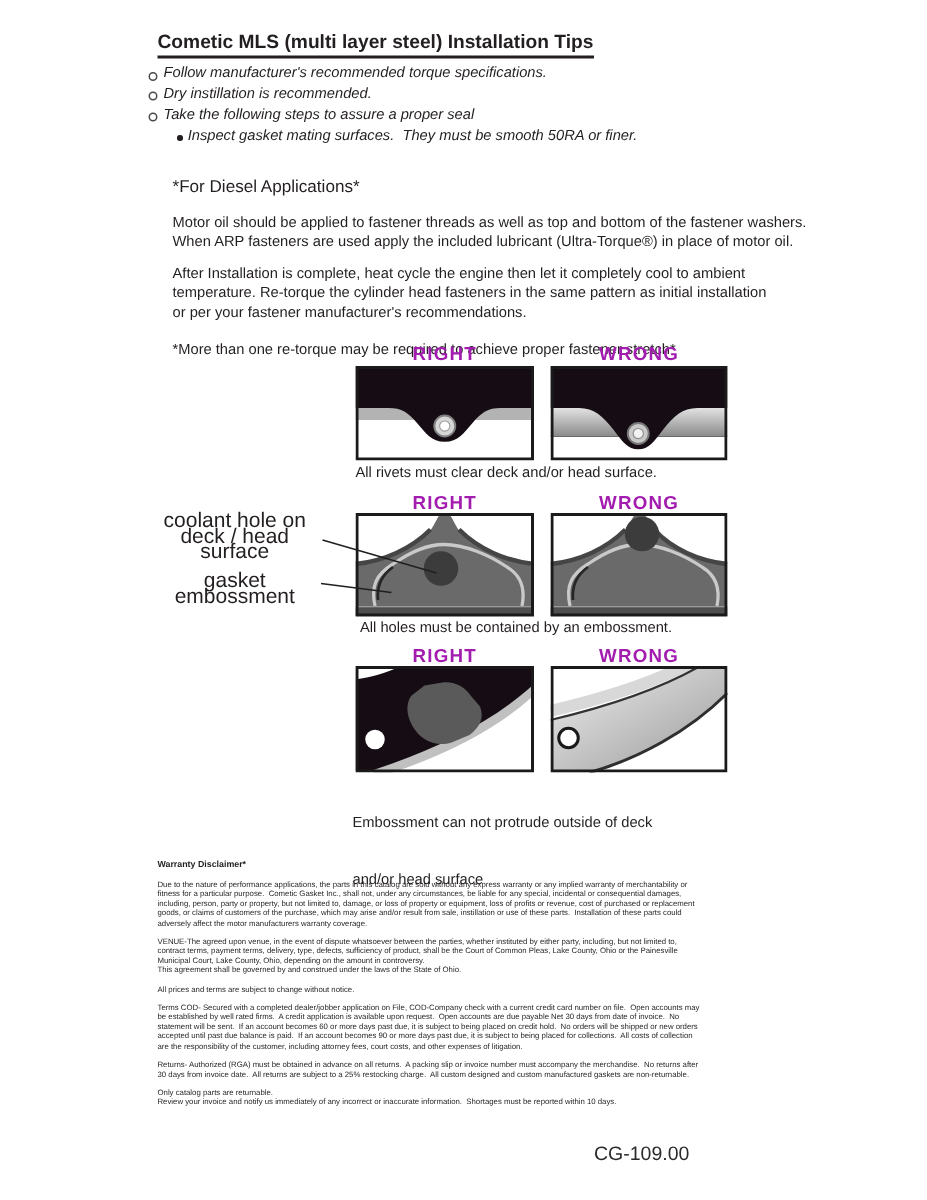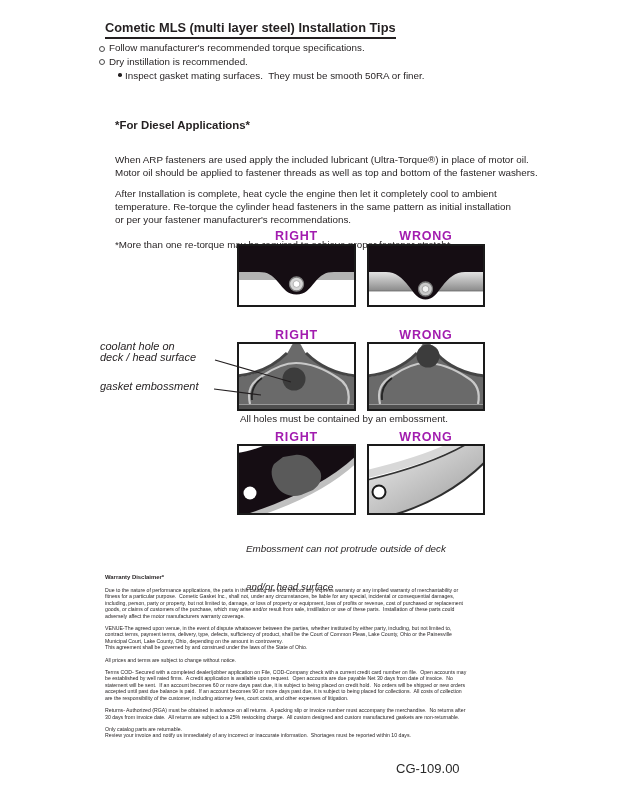--- a/index.html
+++ b/index.html
@@ -9,46 +9,45 @@
   }
   .abs { position:absolute; }
   .pre { white-space:pre; }
 
   .title {
     left:105px; top:20px; font-size:12.8px; font-weight:bold;
     border-bottom:2px solid #231f20; padding-bottom:2px; white-space:pre;
   }
 
   .bullets { left:99px; top:42px; font-size:9.8px; }
-  .bullet-row { display:flex; align-items:flex-start; height:13.8px; }
+  .bullet-row { display:flex; align-items:center; height:13.8px;font-style:italic; }
   .bullet-row.sub { margin-left:19px; }
   .marker-circle {
     width:4px; height:4px; border:1px solid #4a4a4a; border-radius:50%;
     margin:3.5px 4px 0 0; flex:0 0 auto; background:#fff;
   }
   .marker-dot {
     width:3.6px; height:3.6px; background:#231f20; border-radius:50%;
     margin:3.8px 3.5px 0 0; flex:0 0 auto;
   }
 
   .diesel { left:115px; top:119px; font-size:9.8px; line-height:13.2px; }
-  .diesel-heading { font-size:11.4px; font-weight:bold; margin-bottom:21px; white-space:pre; }
+  .diesel-heading { font-size:11.4px; font-weight:normal; margin-bottom:10px; white-space:pre; }
   .diesel-para { margin-bottom:7px; }
 
   .rw-label {
     font-size:12.5px; font-weight:bold; letter-spacing:0.8px;
     text-align:center; color:#a21caf; white-space:pre;
   }
   .diag-box { border:0; display:block; }
   .caption { font-size:9.8px; color:#231f20; white-space:pre; line-height:12.5px; }
 
   .anno {
-    font-size:11px; line-height:10.5px; text-align:left; width:113px;
+    font-size:14px; line-height:10.5px; text-align:center; width:113px;
     color:#231f20;
-    font-style:italic;
   }
   .leader-svg { pointer-events:none; z-index:6; }
 
   .disclaimer { left:105px; top:574px; width:420px; }
   .disc-heading { font-size:5.9px; font-weight:bold; margin-bottom:7px; white-space:pre; }
   .disc-block { margin-bottom:6px; }
   .disc-line { font-size:5.2px; line-height:6.4px; white-space:pre; }
 
   .footer-num { left:396px; top:761px; font-size:13px; color:#2a2a2a; white-space:pre; }
 </style>
@@ -61,31 +60,35 @@
 
   <div class="abs bullets">
     <div class="bullet-row">
       <span class="marker-circle"></span>
       <span class="pre">Follow manufacturer's recommended torque specifications.</span>
     </div>
     <div class="bullet-row">
       <span class="marker-circle"></span>
       <span class="pre">Dry instillation is recommended.</span>
     </div>
+    <div class="bullet-row">
+      <span class="marker-circle"></span>
+      <span class="pre">Take the following steps to assure a proper seal</span>
+    </div>
     <div class="bullet-row sub">
       <span class="marker-dot"></span>
       <span class="pre">Inspect gasket mating surfaces.  They must be smooth 50RA or finer.</span>
     </div>
   </div>
 
   <div class="abs diesel">
     <div class="diesel-heading">*For Diesel Applications*</div>
     <div class="diesel-para">
+      <div class="pre">Motor oil should be applied to fastener threads as well as top and bottom of the fastener washers.</div>
       <div class="pre">When ARP fasteners are used apply the included lubricant (Ultra-Torque®) in place of motor oil.</div>
-      <div class="pre">Motor oil should be applied to fastener threads as well as top and bottom of the fastener washers.</div>
     </div>
     <div class="diesel-para">
       <div class="pre">After Installation is complete, heat cycle the engine then let it completely cool to ambient</div>
       <div class="pre">temperature. Re-torque the cylinder head fasteners in the same pattern as initial installation</div>
       <div class="pre">or per your fastener manufacturer's recommendations.</div>
     </div>
     <div class="diesel-para" style="margin-top:12px;">
       <div class="pre">*More than one re-torque may be required to achieve proper fastener stretch*</div>
     </div>
   </div>
@@ -111,20 +114,21 @@
     </defs>
     <rect x="0" y="0" width="118" height="63" fill="#ffffff"></rect>
     <rect x="0" y="28" width="118" height="19" fill="url(#g1)"></rect>
     <line x1="0" y1="47" x2="118" y2="47" stroke="#6a6a6a" stroke-width="0.8"></line>
     <path d="M0 0 H118 V28 H98 C88 28 82 33.5 75 42.5 C69 50.5 65.5 55.5 58.5 55.5 C51.5 55.5 48 50.5 42 42.5 C35 33.5 29 28 19 28 H0 Z" fill="#150d13"></path>
     <circle cx="58.5" cy="45" r="7" fill="#c9c9c9" stroke="#777777" stroke-width="1.3"></circle>
     <circle cx="58.5" cy="45" r="3.4" fill="#f2f2f2" stroke="#888888" stroke-width="0.7"></circle>
     <rect x="1" y="1" width="116" height="61" fill="none" stroke="#1a1a1a" stroke-width="2"></rect>
   </svg>
 
+  <div class="abs caption" style="left:237px; top:310px;">All rivets must clear deck and/or head surface.</div>
 
   <div class="abs rw-label" style="left:237px; top:328px; width:119px;">RIGHT</div>
   <div class="abs rw-label" style="left:367px; top:328px; width:118px;">WRONG</div>
 
   <div class="abs anno" style="left:100px; top:341px;">
     <div>coolant hole on</div>
     <div>deck / head surface</div>
   </div>
   <div class="abs anno" style="left:100px; top:381px;">
     <div>gasket embossment</div>
@@ -185,21 +189,21 @@
     </defs>
     <rect x="0" y="0" width="118" height="71" fill="#ffffff"></rect>
     <path d="M0 30 C38 21 72 10 95 -3" stroke="#d8d8d8" stroke-width="8" fill="none"></path>
     <path d="M98 1 L118 1 L118 18 C92 44 58 62 26 71 L0 71 L0 36 C38 27 73 15 98 1 Z" fill="url(#g3)"></path>
     <path d="M0 36 C38 27 73 15 98 1" stroke="#333333" stroke-width="1.5" fill="none"></path>
     <path d="M118 18 C92 44 58 62 26 71" stroke="#2e2e2e" stroke-width="2" fill="none"></path>
     <circle cx="12" cy="48" r="6.5" fill="#ffffff" stroke="#1a1a1a" stroke-width="2"></circle>
     <rect x="1" y="1" width="116" height="69" fill="none" stroke="#1a1a1a" stroke-width="2"></rect>
   </svg>
 
-  <div class="abs caption" style="left:246px; top:518px;font-style:italic;">
+  <div class="abs caption" style="left:235px; top:518px;">
     <div>Embossment can not protrude outside of deck</div>
     <div>and/or head surface</div>
   </div>
 
   <div class="abs disclaimer">
     <div class="disc-heading">Warranty Disclaimer*</div>
 
     <div class="disc-block">
       <div class="disc-line">Due to the nature of performance applications, the parts in this catalog are sold without any express warranty or any implied warranty of merchantability or</div>
       <div class="disc-line">fitness for a particular purpose.  Cometic Gasket Inc., shall not, under any circumstances, be liable for any special, incidental or consequential damages,</div>

